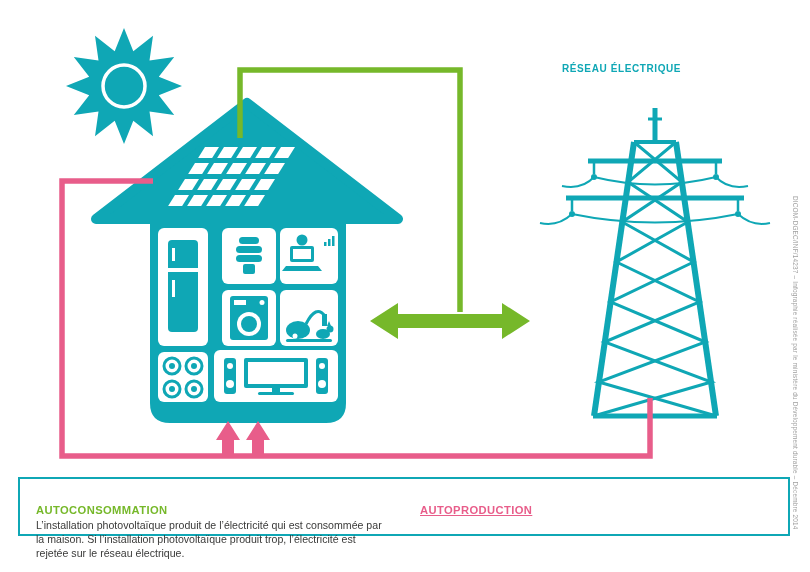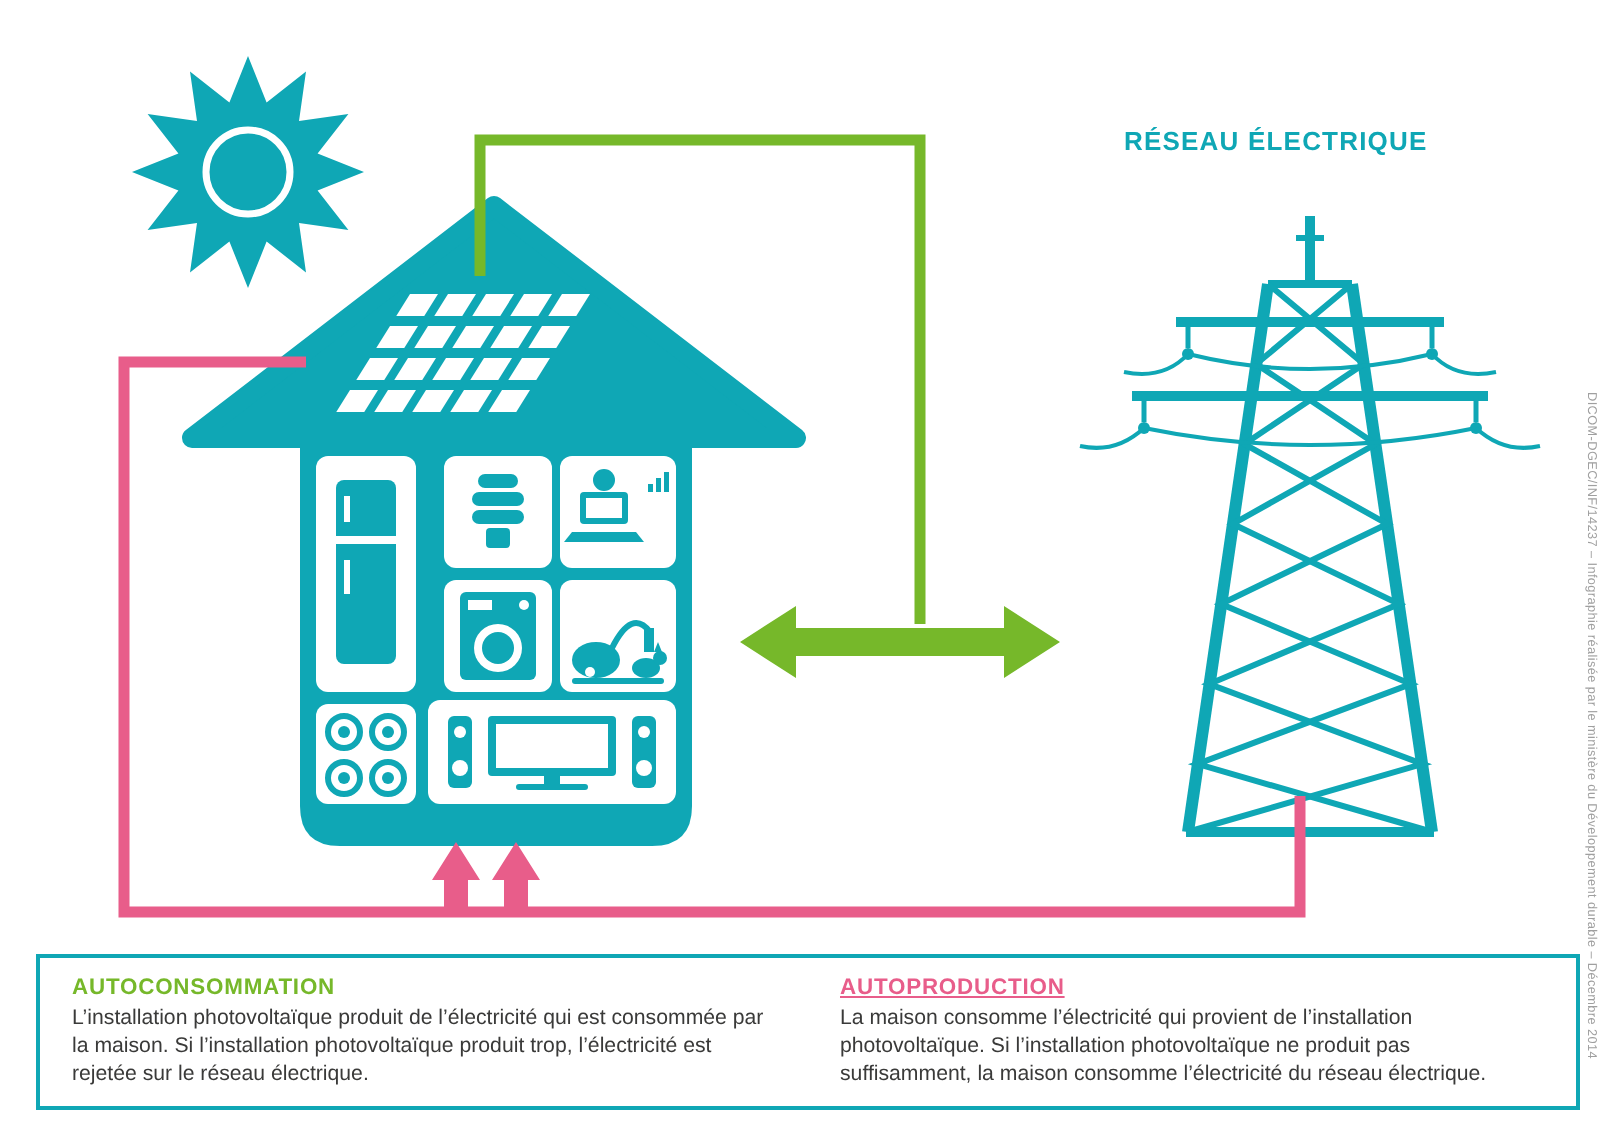--- a/index.html
+++ b/index.html
@@ -11,33 +11,33 @@
 
   
   .ft{fill:var(--teal);} .fw{fill:#fff;} .fg{fill:var(--green);} .fp{fill:var(--pink);}
   .st{stroke:var(--teal);} .sw{stroke:#fff;} .sg{stroke:var(--green);} .sp{stroke:var(--pink);}
   .nf{fill:none;}
 
   #scene{position:absolute;left:0;top:0;}
 
   #grid-title{
     position:absolute;left:562px;top:63px;width:230px;
-    color:var(--teal);font-size:13px;font-weight:700;letter-spacing:.6px;
+    color:var(--teal);font-size:10px;font-weight:700;letter-spacing:.6px;
   }
 
   #credit{
     position:absolute;left:792px;top:196px;height:272px;
     writing-mode:vertical-rl;white-space:nowrap;
     font-size:6.4px;color:var(--credit);letter-spacing:.2px;
   }
 
   #legend-panel{
-    position:absolute;left:18px;top:477px;width:772px;height:78px;
+    position:absolute;left:18px;top:477px;width:772px;height:59px;
     border:2px solid var(--teal);box-sizing:border-box;
-    display:flex;gap:32px;padding:9px 16px 8px 16px;background:#fff;
+    display:flex;gap:32px;padding:25px 16px 8px 16px;background:#fff;
   }
   .legend-col{flex:1;min-width:0;}
   .legend-heading{font-size:11.2px;font-weight:700;letter-spacing:.4px;margin:0 0 3px 0;}
   .legend-heading.green{color:var(--green);}
   .legend-heading.pink{color:var(--pink);text-decoration:underline;}
   .legend-body{font-size:10.6px;line-height:1.3;color:var(--text);margin:0;}
 </style>
 </head>
 <body>
 
@@ -206,17 +206,16 @@
 
   <div id="credit">DICOM-DGEC/INF/14237 – Infographie réalisée par le ministère du Développement durable – Décembre 2014</div>
 
   <div id="legend-panel">
     <div class="legend-col">
       <p class="legend-heading green">AUTOCONSOMMATION</p>
       <p class="legend-body">L’installation photovoltaïque produit de l’électricité qui est consommée par la maison. Si l’installation photovoltaïque produit trop, l’électricité est rejetée sur le réseau électrique.</p>
     </div>
     <div class="legend-col">
       <p class="legend-heading pink">AUTOPRODUCTION</p>
-      <p class="legend-body">La maison consomme l’électricité qui provient de l’installation photovoltaïque. Si l’installation photovoltaïque ne produit pas suffisamment, la maison consomme l’électricité du réseau électrique.</p>
     </div>
   </div>
 
 </div>
 
 </body></html>

